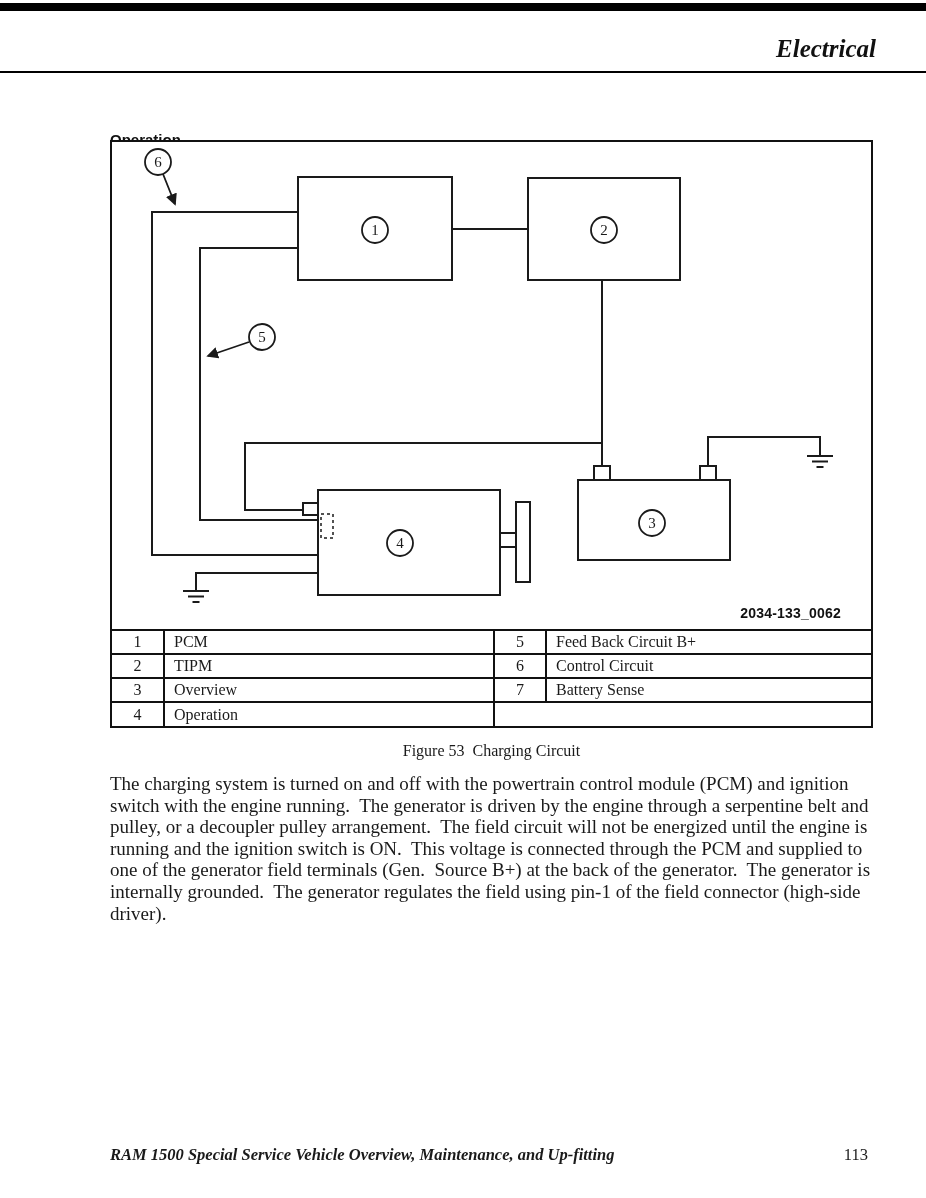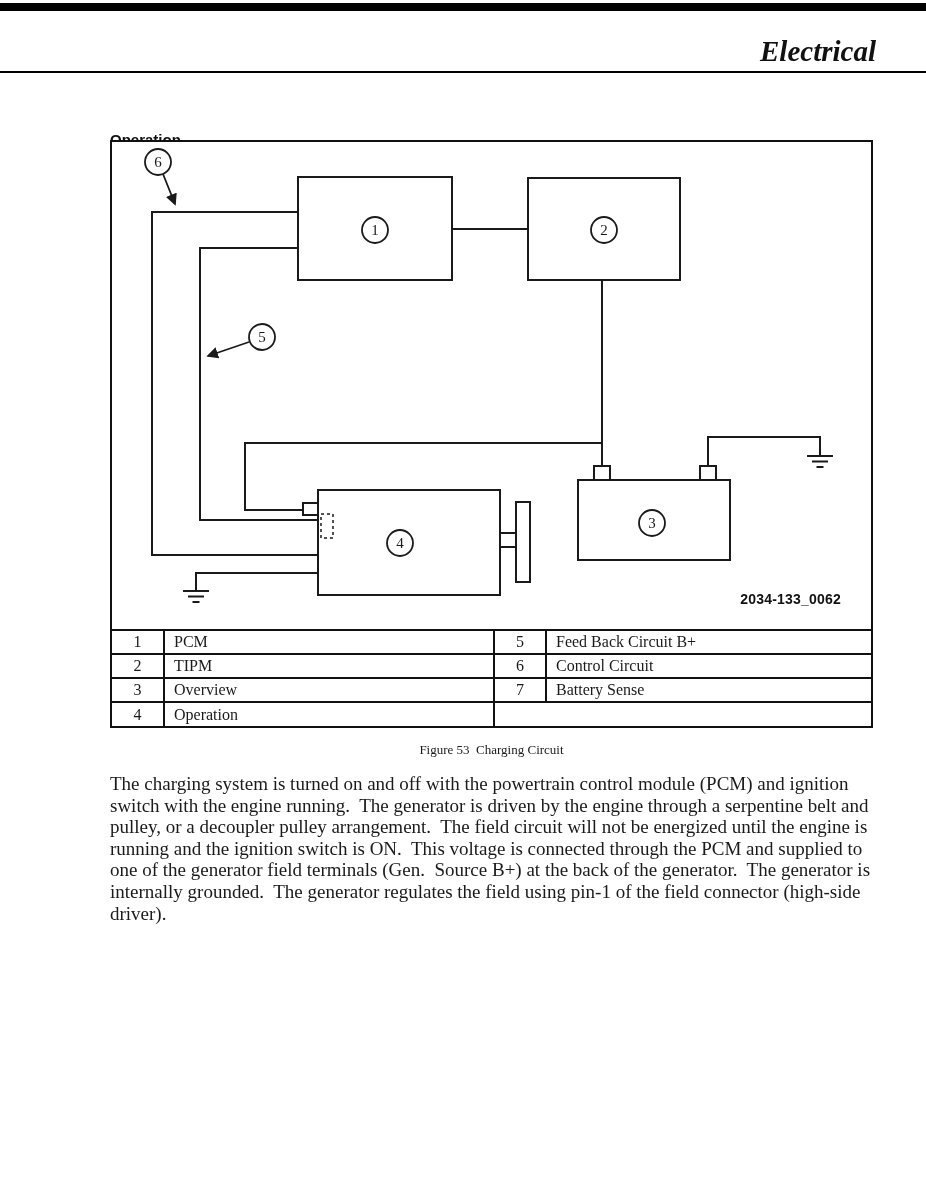--- a/index.html
+++ b/index.html
@@ -6,52 +6,52 @@
   html, body { background:#ffffff; }
   .page {
     position:relative; width:926px; height:1198px; margin:0 auto;
     background:#ffffff; color:#1a1a1a; overflow:hidden;
     font-family:"Liberation Serif", serif;
   }
   .rule-top { position:absolute; left:0; right:0; top:3px; height:8px; background:#000; }
   .chapter-title {
     position:absolute; top:35px; right:50px;
     font-family:"Liberation Serif", serif; font-style:italic; font-weight:700;
-    font-size:29px; color:#111;
+    font-size:25px; color:#111;
   }
   .rule-under { position:absolute; left:0; right:0; top:71px; height:2px; background:#000; }
   .section-heading {
     position:absolute; left:110px; top:107px;
     font-family:"Liberation Sans", sans-serif; font-weight:700; font-size:15px; color:#111;margin-top:24px;
   }
   .figure-box {
     position:absolute; left:110px; top:140px; width:763px;
     border:2px solid #111; background:#fff;
   }
   .diagram { position:relative; height:487px; }
   .diagram svg { display:block; width:100%; height:100%; }
   .drawing-code {
-    position:absolute; right:30px; bottom:22px;
+    position:absolute; right:30px; bottom:8px;
     font-family:"Liberation Sans", sans-serif; font-weight:700; font-size:14px;
     letter-spacing:.2px; color:#111;
   }
   .legend { width:100%; border-collapse:collapse; table-layout:fixed; }
   .legend td {
     border:2px solid #111; height:24px; padding:0 9px;
     font-size:16px; color:#1a1a1a; overflow:hidden; white-space:nowrap;
   }
   .legend td.num { width:52px; text-align:center; padding:0; }
   .legend td.lbl { width:330px; }
   .legend td.num2 { width:52px; text-align:center; padding:0; }
   .legend td:first-child { border-left:0; }
   .legend td:last-child { border-right:0; }
   .legend tr:last-child td { border-bottom:0; }
   .caption {
     position:absolute; left:110px; top:742px; width:763px; text-align:center;
-    font-size:13px; white-space:pre; color:#1a1a1a;
+    font-size:16px; white-space:pre; color:#1a1a1a;
   }
   .body-text {
     position:absolute; left:110px; top:773px; width:768px;
     font-size:19px; line-height:21.6px; white-space:pre-wrap; color:#1a1a1a;
   }
   .footer {
     position:absolute; left:110px; right:58px; top:1145px;
     display:flex; justify-content:space-between; align-items:baseline;
     font-size:16.5px; color:#1a1a1a;
   }
@@ -175,14 +175,18 @@
           <td colspan="2"></td>
         </tr>
       </tbody>
     </table>
   </div>
 
   <div class="caption">Figure 53  Charging Circuit</div>
 
   <p class="body-text">The charging system is turned on and off with the powertrain control module (PCM) and ignition switch with the engine running.  The generator is driven by the engine through a serpentine belt and pulley, or a decoupler pulley arrangement.  The field circuit will not be energized until the engine is running and the ignition switch is ON.  This voltage is connected through the PCM and supplied to one of the generator field terminals (Gen.  Source B+) at the back of the generator.  The generator is internally grounded.  The generator regulates the field using pin-1 of the field connector (high-side driver).</p>
 
+  <div class="footer">
+    <span class="footer-title">RAM 1500 Special Service Vehicle Overview, Maintenance, and Up-fitting</span>
+    <span class="footer-page">113</span>
+  </div>
 
 </div>
 
 </body></html>

